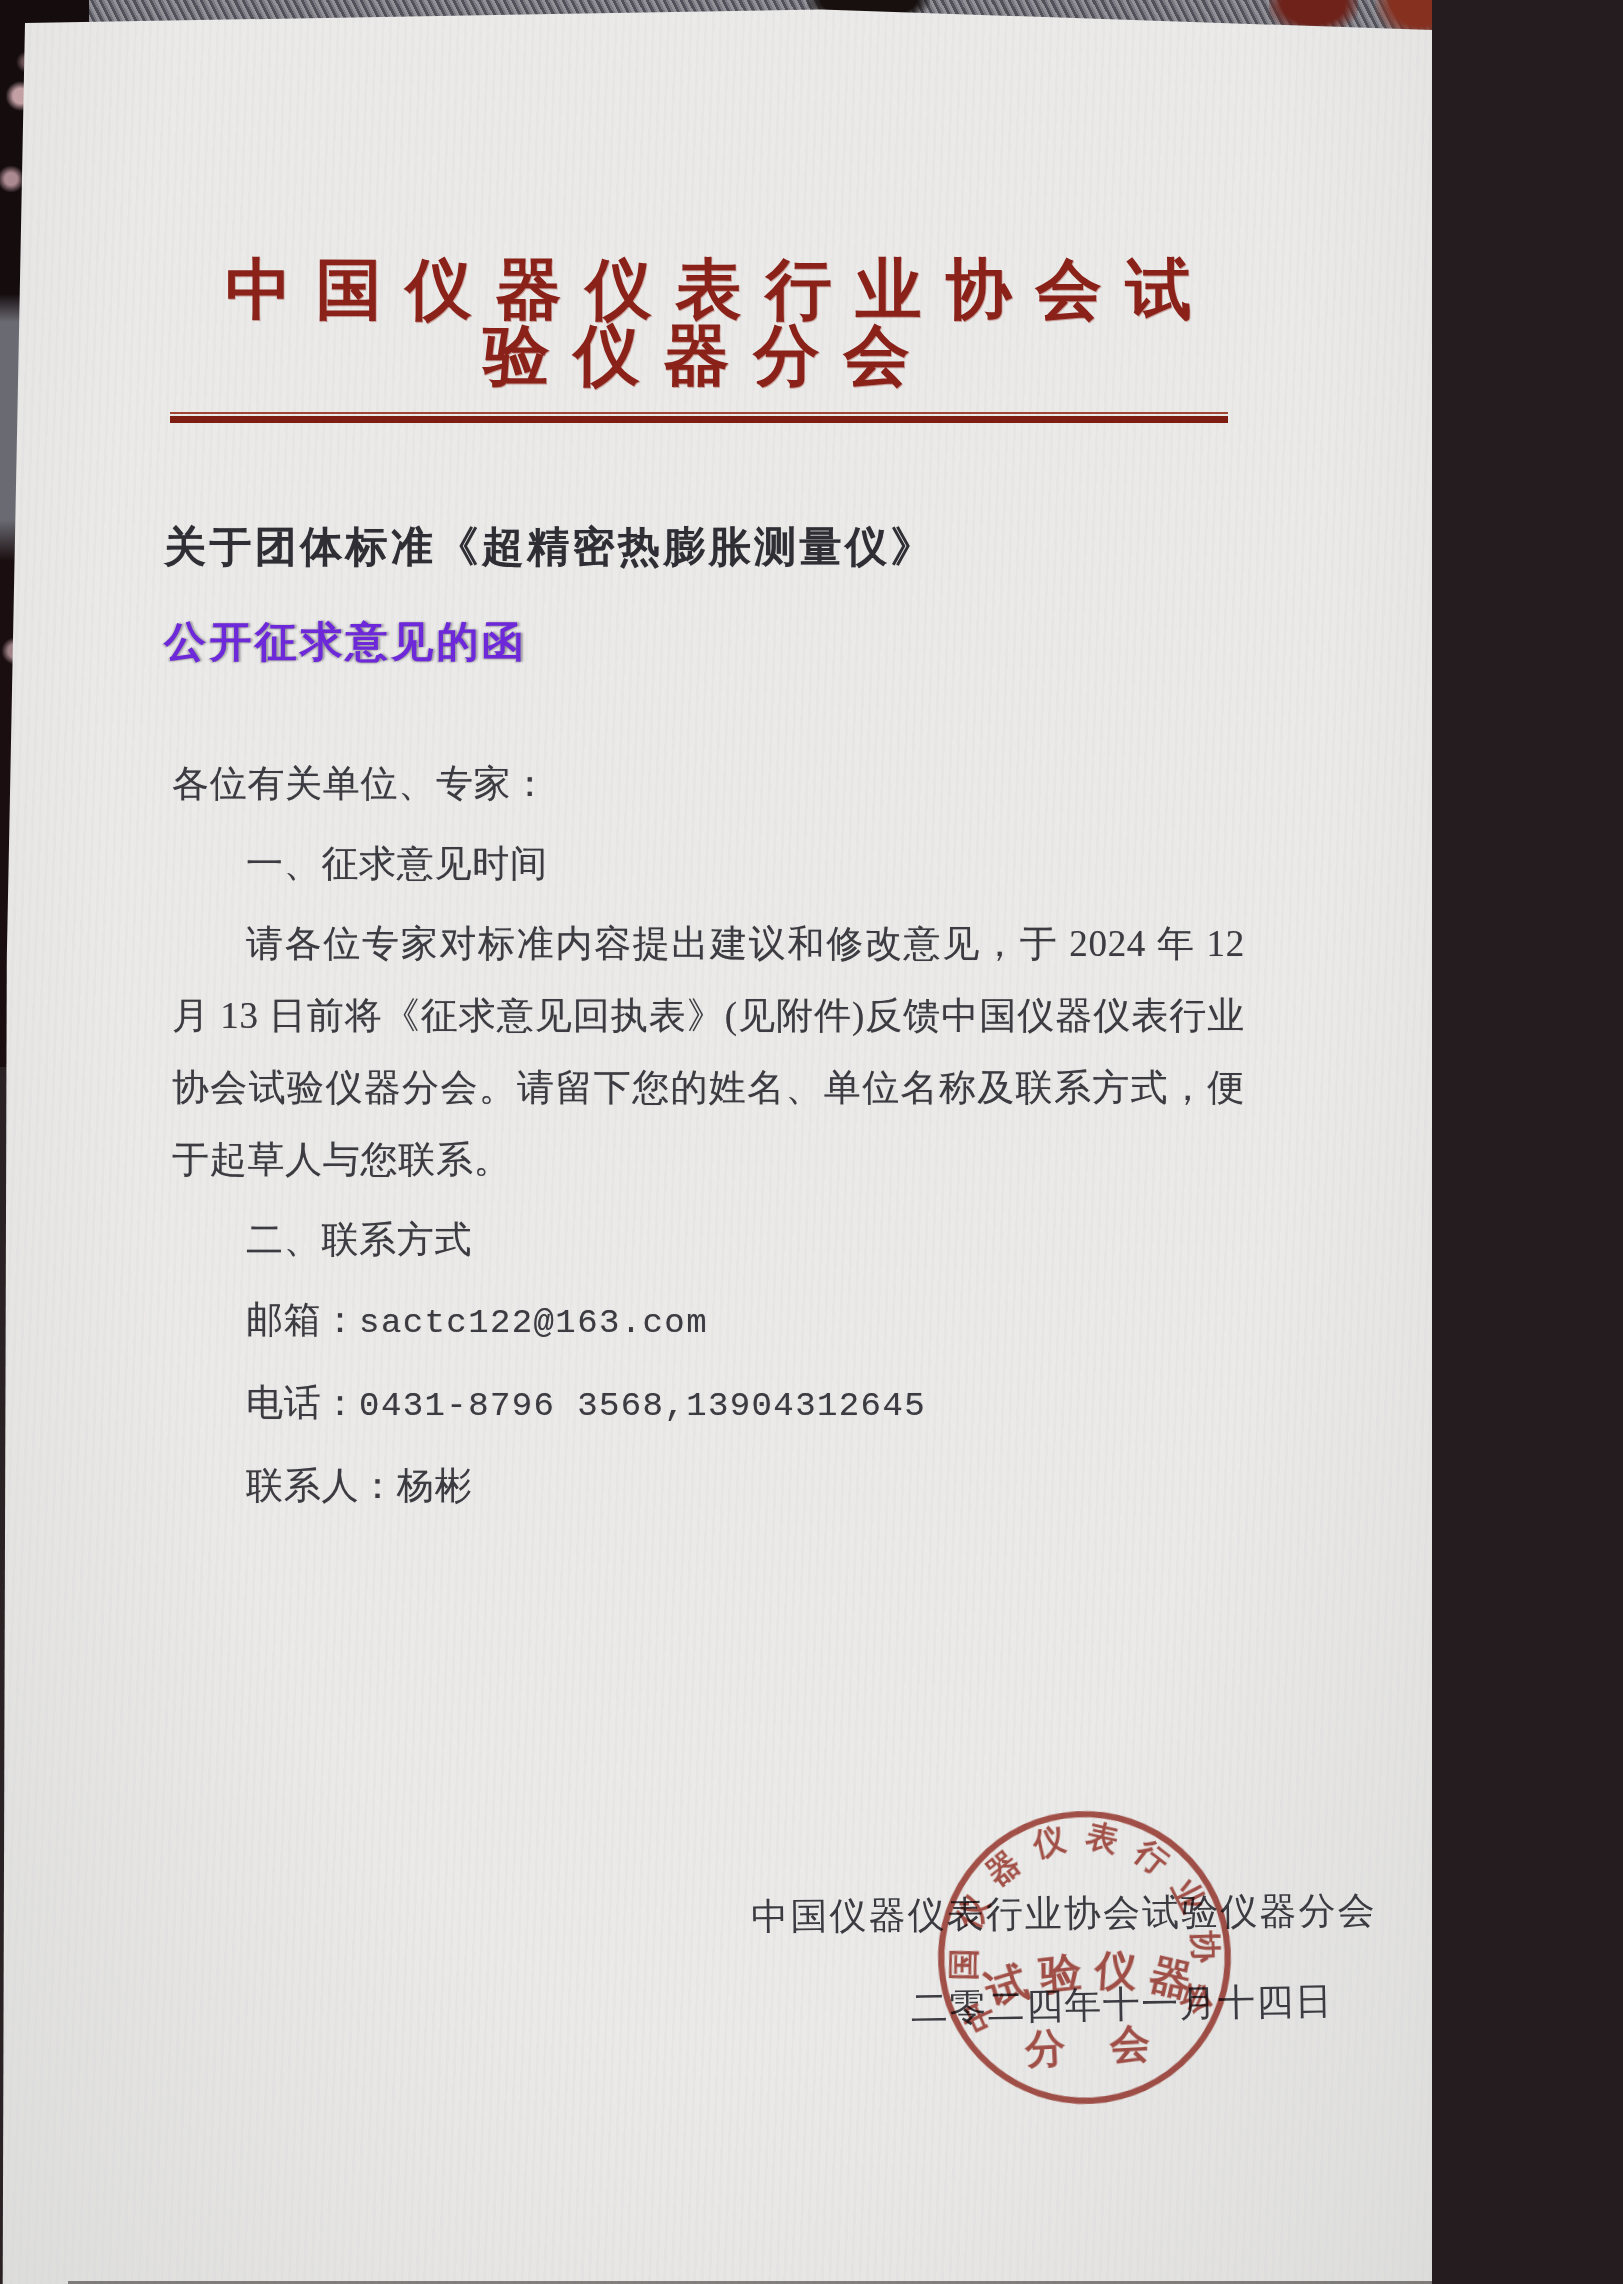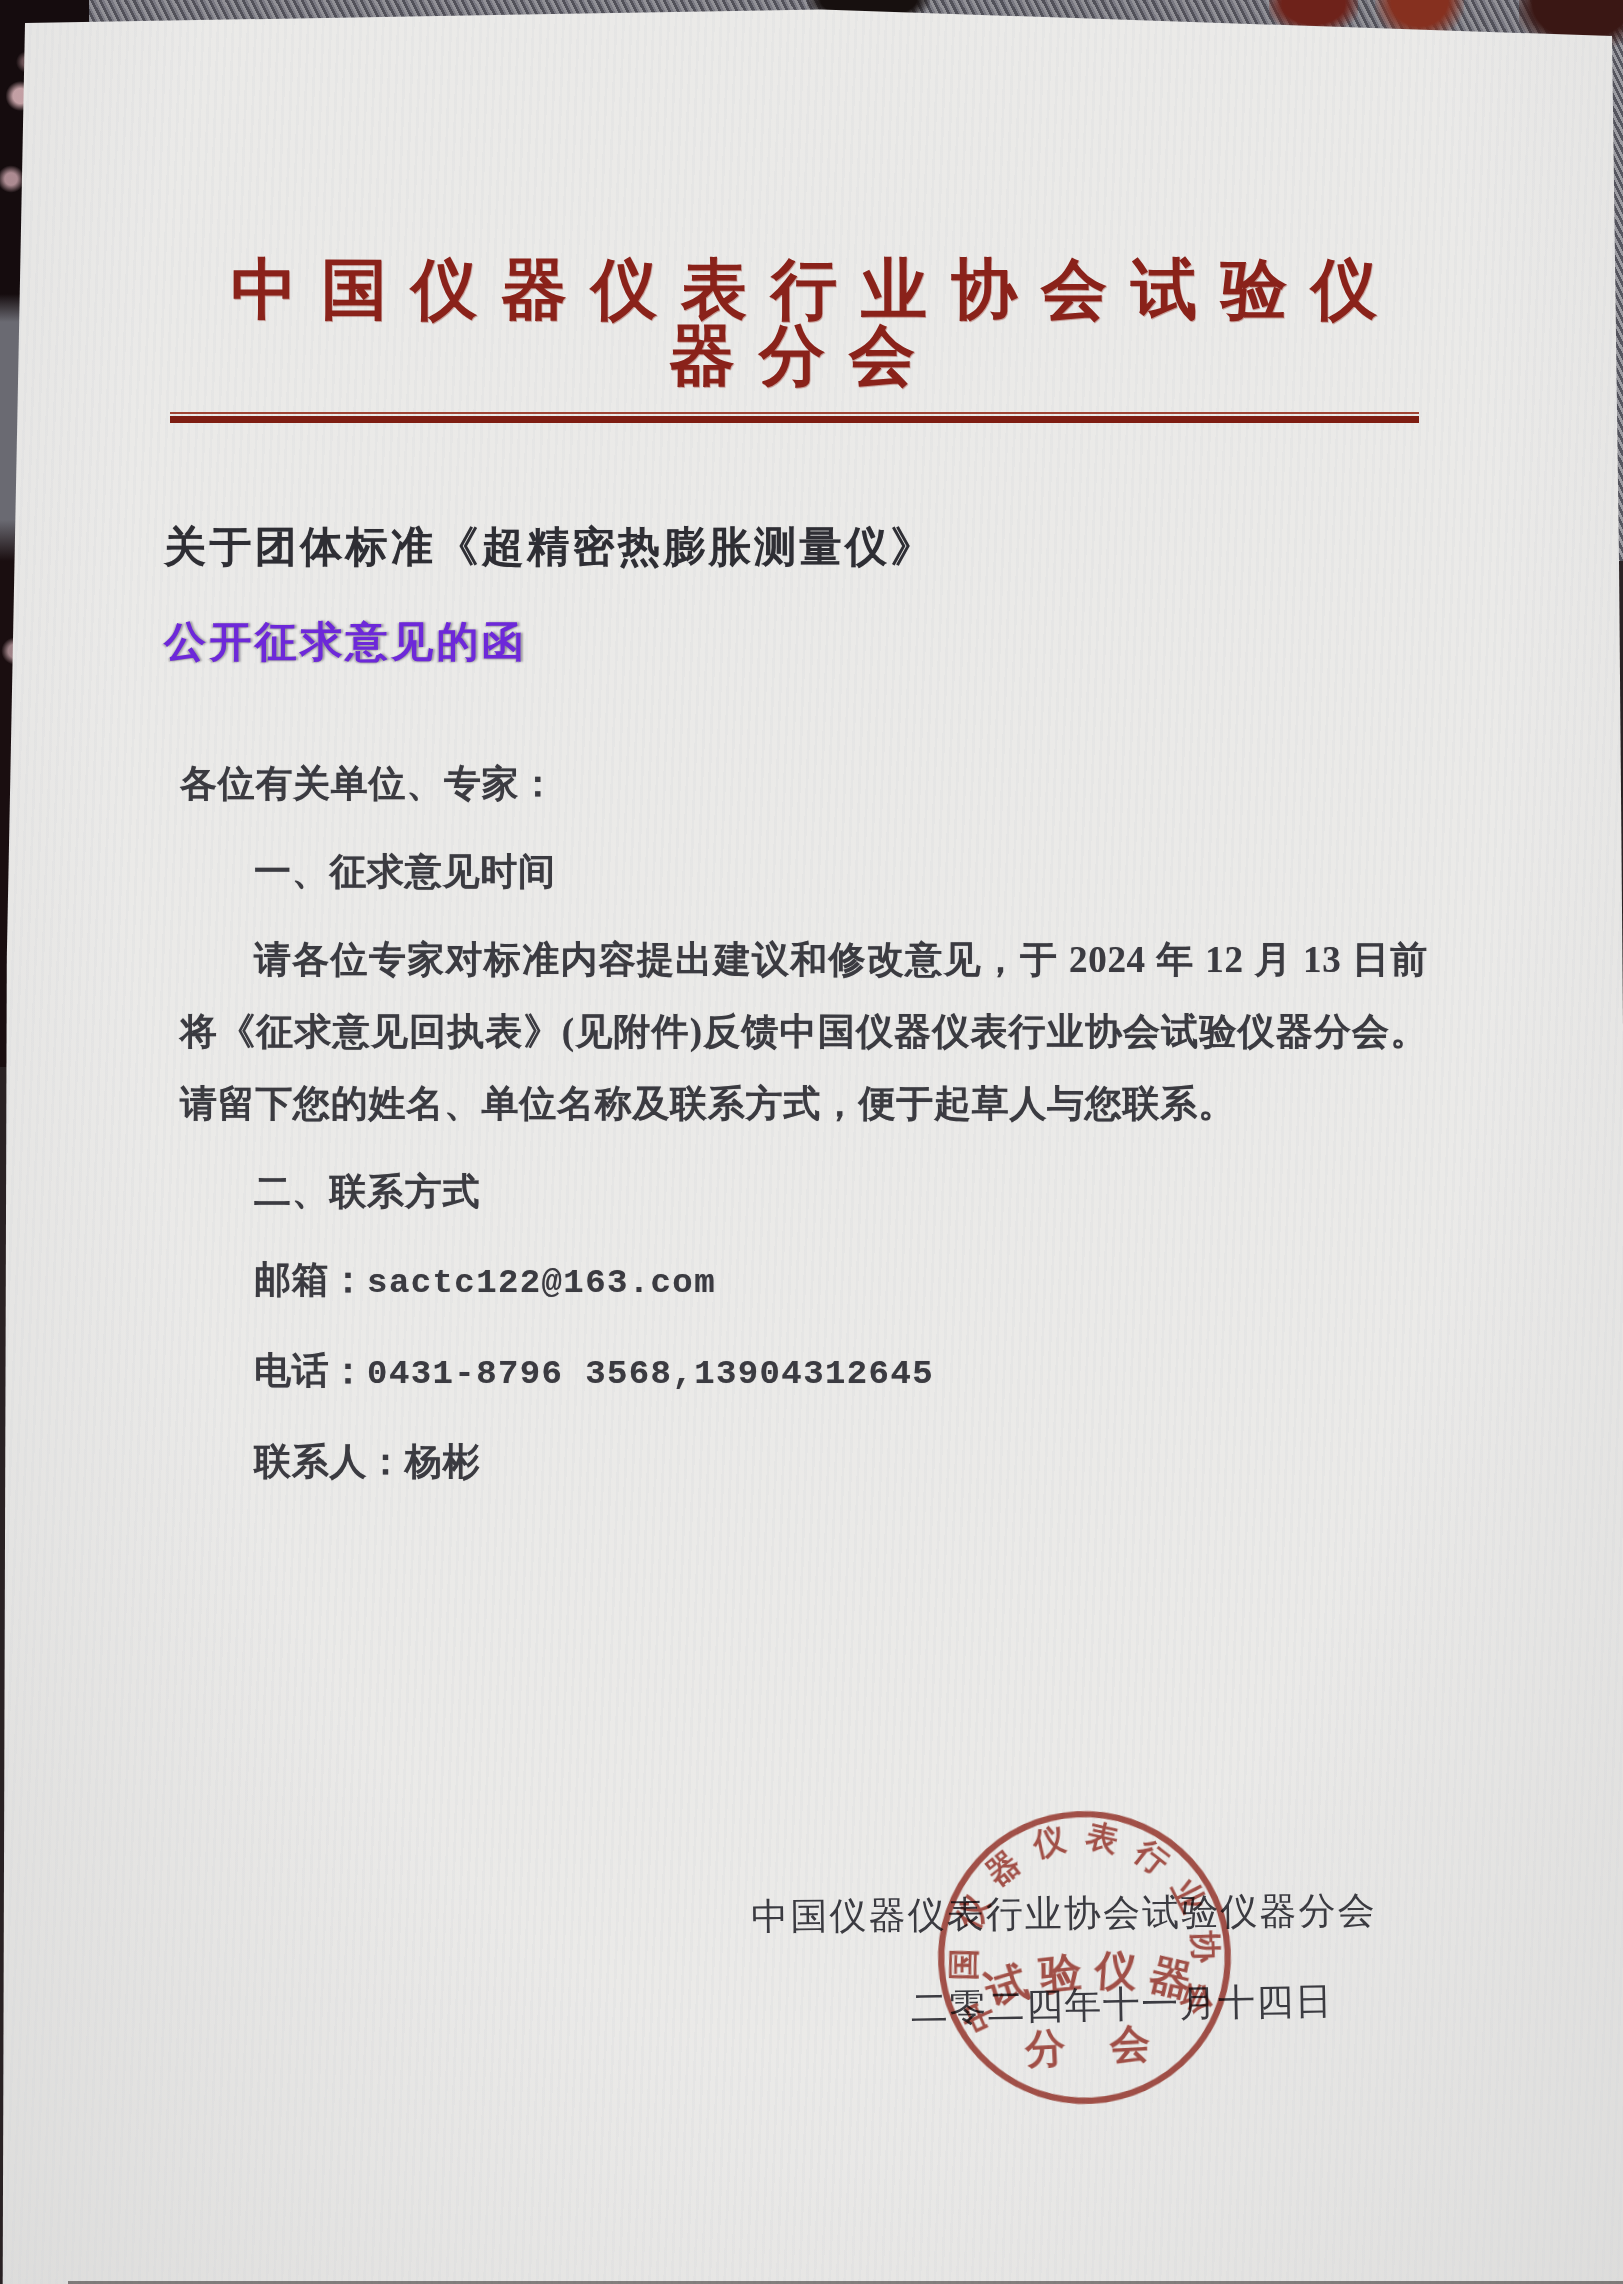--- a/index.html
+++ b/index.html
@@ -1,16 +1,16 @@
 <!DOCTYPE html>
 <html style="font-size:11px"><head>
 <meta charset="utf-8">
 <style>
   html,body{margin:0;padding:0;background:#241c1e;}
-  .page{position:relative;width:1623px;height:2284px;overflow:hidden;
+  .page{position:relative;width:1432px;height:2284px;overflow:hidden;
         font-family:"Liberation Serif","DejaVu Serif",serif;}
 
   
   .bg{position:absolute;inset:0;background:#2a2224;}
   .fabric-top{position:absolute;top:0;left:0;right:0;height:44px;
       background:repeating-linear-gradient(63deg,#9a9aa0 0 2.7px,#55555e 2.7px 5.5px,#80808a 5.5px 7.5px);
       opacity:.92;}
   .fabric-right{position:absolute;top:0;right:0;width:12.3px;height:561px;
       background:repeating-linear-gradient(63deg,#9a9aa0 0 2.7px,#55555e 2.7px 5.5px);}
   .blotch-a{position:absolute;top:0;left:807px;width:123px;height:23px;
@@ -50,21 +50,21 @@
   .rule{margin:23px 25px 0 5.5px;height:11px;
       background:linear-gradient(to bottom,#a04434 0 2.1px,rgba(160,68,52,0) 2.1px 4.1px,#7e1d12 4.1px 11px);}
   .title-line{font-size:42px;line-height:1;text-align:left;font-weight:bold;
       color:#2e2e34;letter-spacing:3.4px;}
   .title-1{margin:103px 0 0 0;}
   .title-2{margin:53px 0 0 0;}
   .smudged{color:#6d28d9;filter:blur(0.4px);
       text-shadow:2.1px 0 2.1px rgba(96,92,102,.55),-1.4px 0.7px 1.4px rgba(96,92,102,.35);}
 
   .letter-body{margin-top:85px;font-size:37px;line-height:72px;letter-spacing:0.7px;}
-  .letter-body p{margin:16px;font-weight:bold;}
+  .letter-body p{margin:8px;}
   .para{text-indent:2em;text-align:justify;}
   .heading{text-indent:2em;}
   .contact{text-indent:2em;}
   .latin{font-family:"Liberation Mono","DejaVu Sans Mono",monospace;
       font-size:34px;letter-spacing:1.4px;}
 
   .sig-org{position:absolute;top:1895px;left:749px;width:630px;margin:0;
       font-size:37px;line-height:1;text-align:center;letter-spacing:2.1px;color:#3b3b41;
       transform:rotate(-0.6deg);}
   .sig-date{position:absolute;top:1986px;left:910px;width:424px;margin:0;

